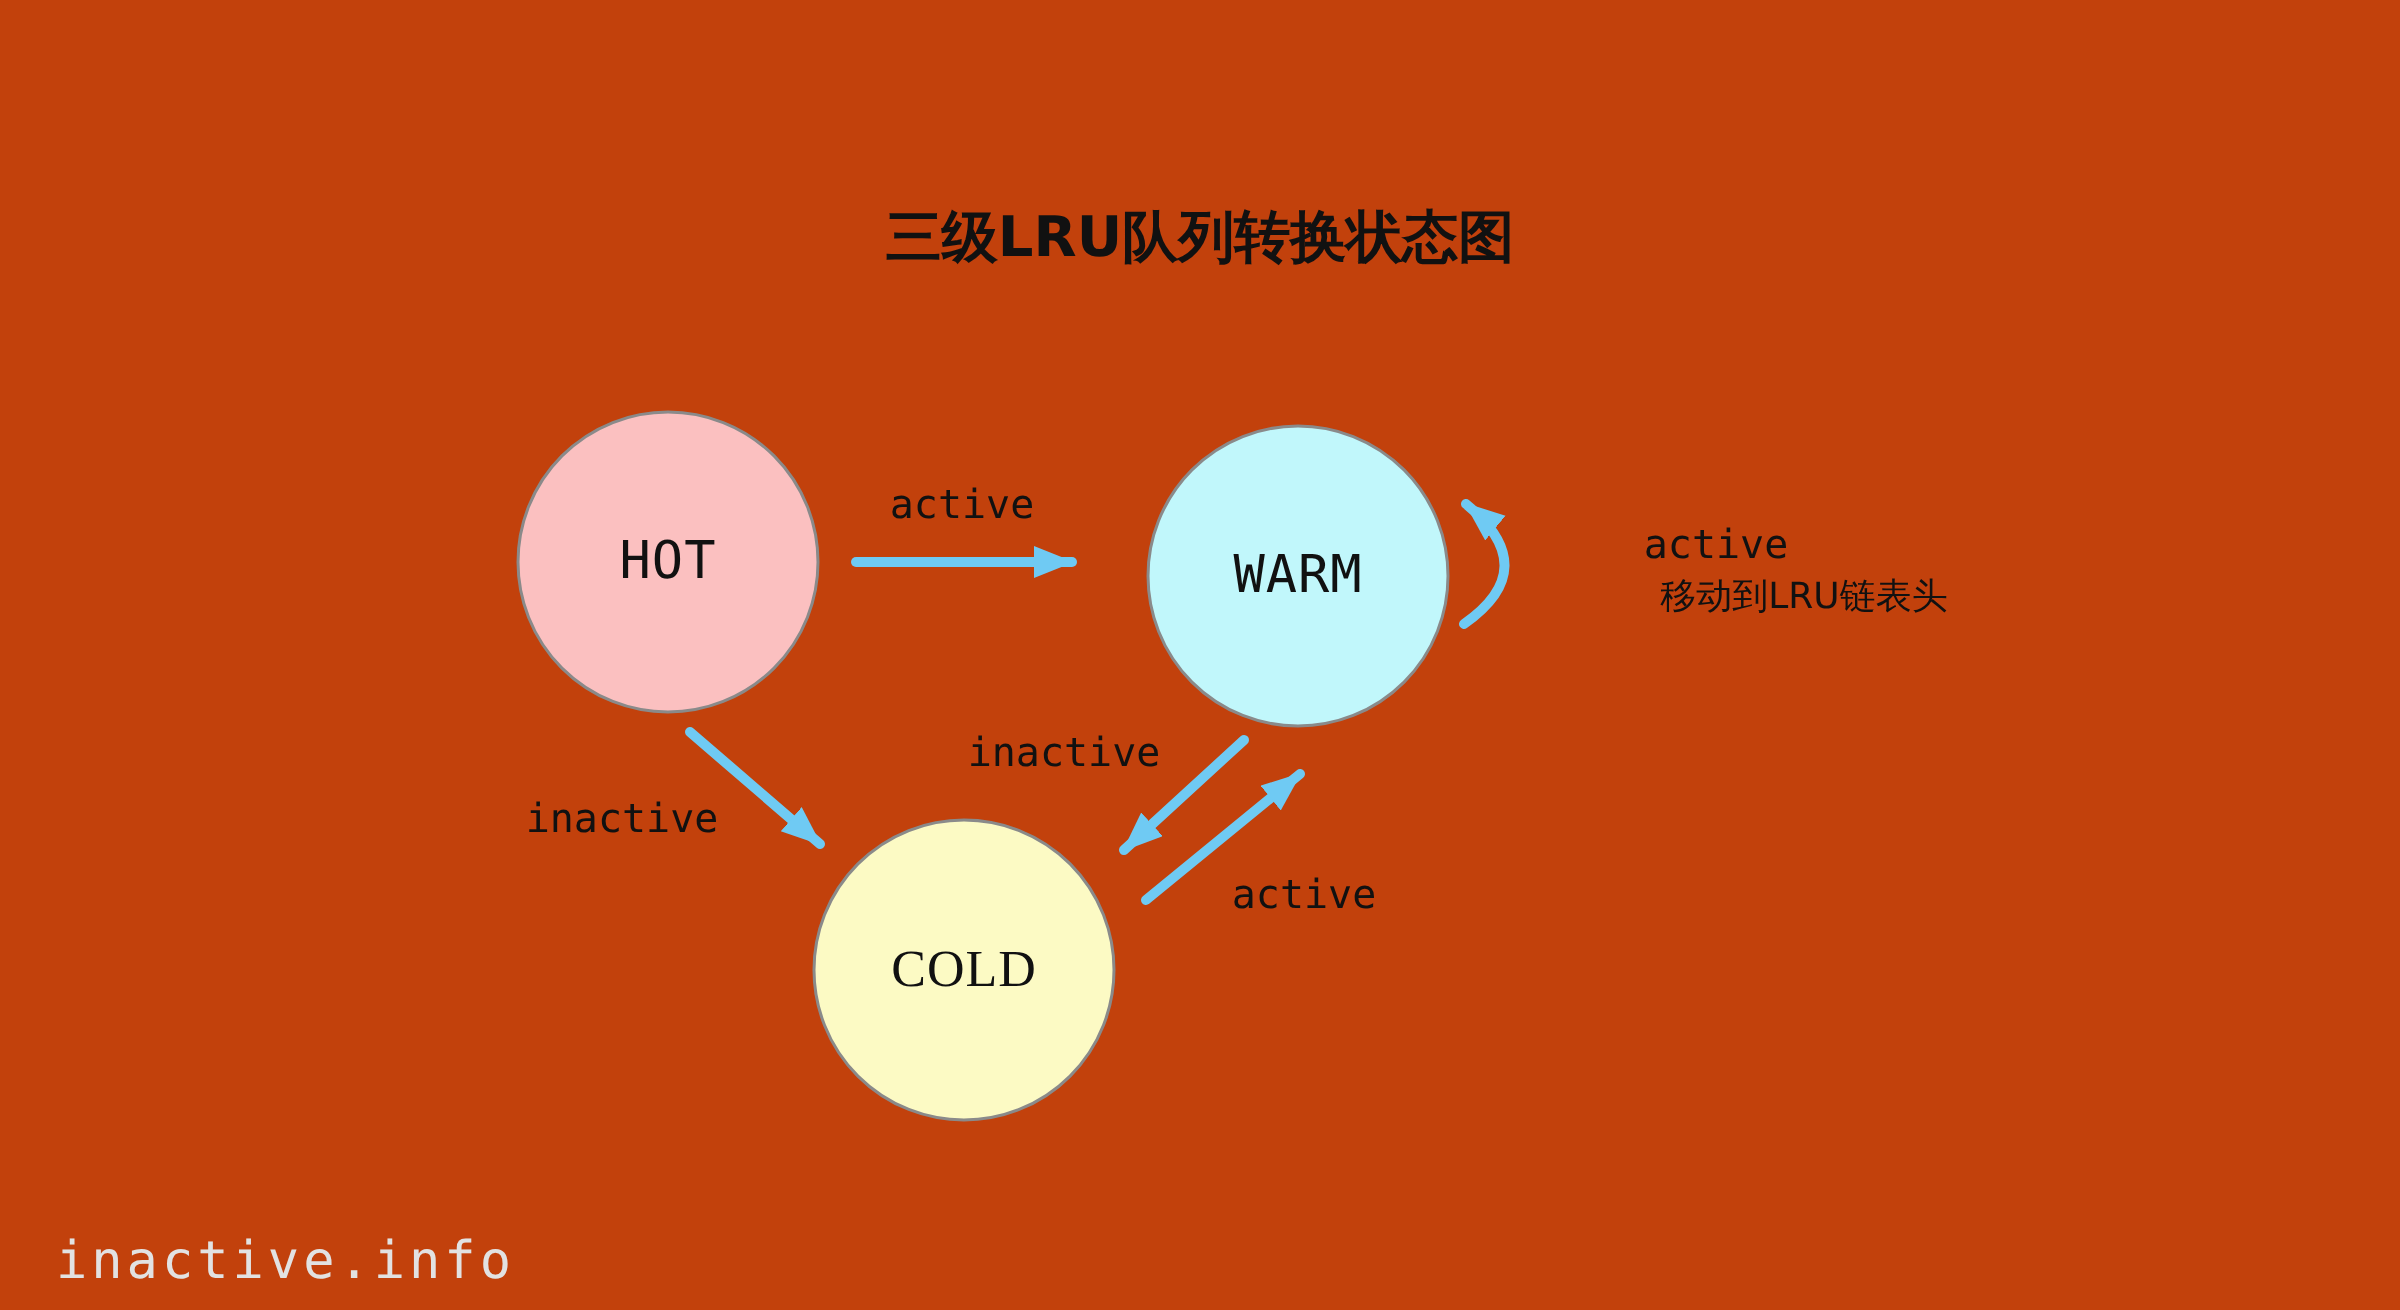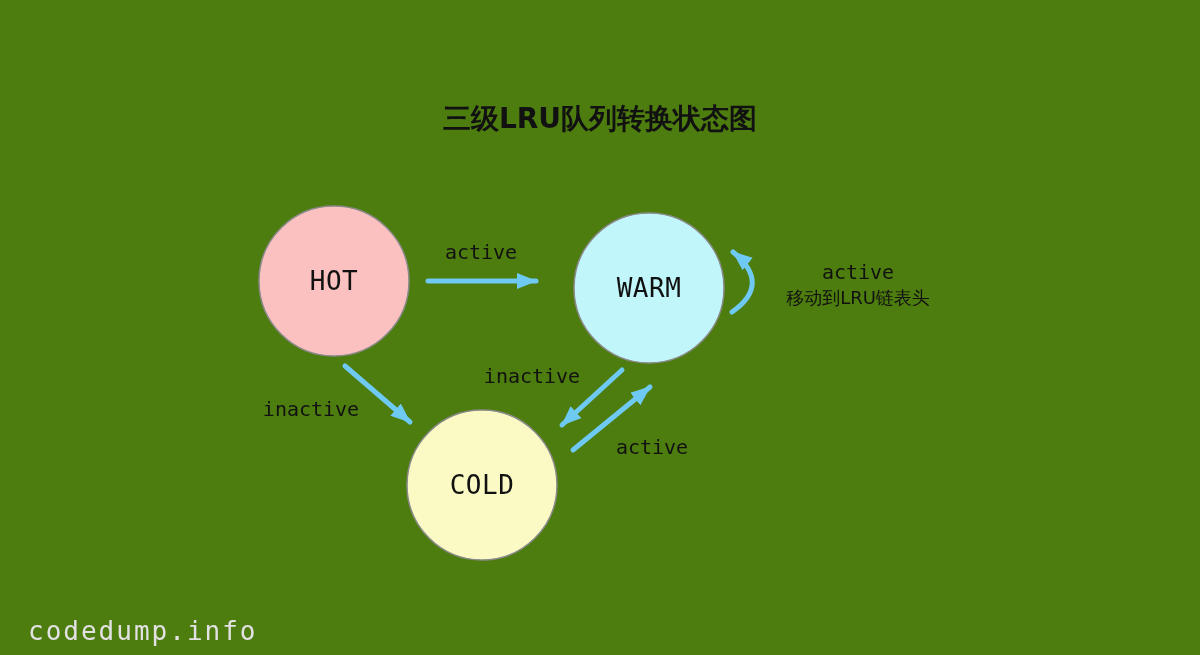--- a/index.html
+++ b/index.html
@@ -7,21 +7,21 @@
     padding: 0;
     background: #ffffff;
     width: 1200px;
     height: 655px;
     overflow: hidden;
   }
   .canvas {
     position: relative;
     width: 1200px;
     height: 655px;
-    background: #4d7c0f;
+    background: #c2410c;
     font-family: "DejaVu Sans", sans-serif;
   }
   .arrows-layer {
     position: absolute;
     left: 0;
     top: 0;
     width: 1200px;
     height: 655px;
   }
   .arrow-line {
@@ -56,20 +56,21 @@
     color: #111111;
     white-space: nowrap;
   }
   .state-lbl {
     font-size: 26px;
     letter-spacing: 0.5px;
   }
   .cjk-lbl {
     font-family: "DejaVu Sans", sans-serif;
     font-size: 18px;
+    margin-left: 44px;
   }
   .watermark {
     position: absolute;
     left: 28px;
     top: 631px;
     transform: translateY(-50%);
     font-family: "DejaVu Sans Mono", monospace;
     font-size: 26px;
     letter-spacing: 2px;
     color: #e2e2e2;
@@ -96,24 +97,24 @@
 
     <line class="arrow-line" x1="428" y1="281" x2="536" y2="281" marker-end="url(#ah)"></line>
     <line class="arrow-line" x1="345" y1="366" x2="410" y2="422" marker-end="url(#ah)"></line>
     <line class="arrow-line" x1="622" y1="370" x2="562" y2="425" marker-end="url(#ah)"></line>
     <line class="arrow-line" x1="573" y1="450" x2="650" y2="387" marker-end="url(#ah)"></line>
     <path class="arrow-line" d="M 732 312 Q 772 284 733 252" marker-end="url(#ah)"></path>
   </svg>
 
   <div class="lbl state-lbl" style="left:334px; top:281px;">HOT</div>
   <div class="lbl state-lbl" style="left:649px; top:288px;text-align:center;">WARM</div>
-  <div class="lbl state-lbl" style="left:482px; top:485px;">COLD</div>
+  <div class="lbl state-lbl" style="left:482px; top:485px;font-family:Liberation Serif, serif;">COLD</div>
 
   <div class="lbl" style="left:481px; top:252px;">active</div>
   <div class="lbl" style="left:311px; top:409px;">inactive</div>
   <div class="lbl" style="left:532px; top:376px;">inactive</div>
   <div class="lbl" style="left:652px; top:447px;">active</div>
   <div class="lbl" style="left:858px; top:272px;">active</div>
   <div class="lbl cjk-lbl" style="left:858px; top:298px;">移动到LRU链表头</div>
 
-  <div class="watermark">codedump.info</div>
+  <div class="watermark">inactive.info</div>
 
 </div>
 
 </body></html>

